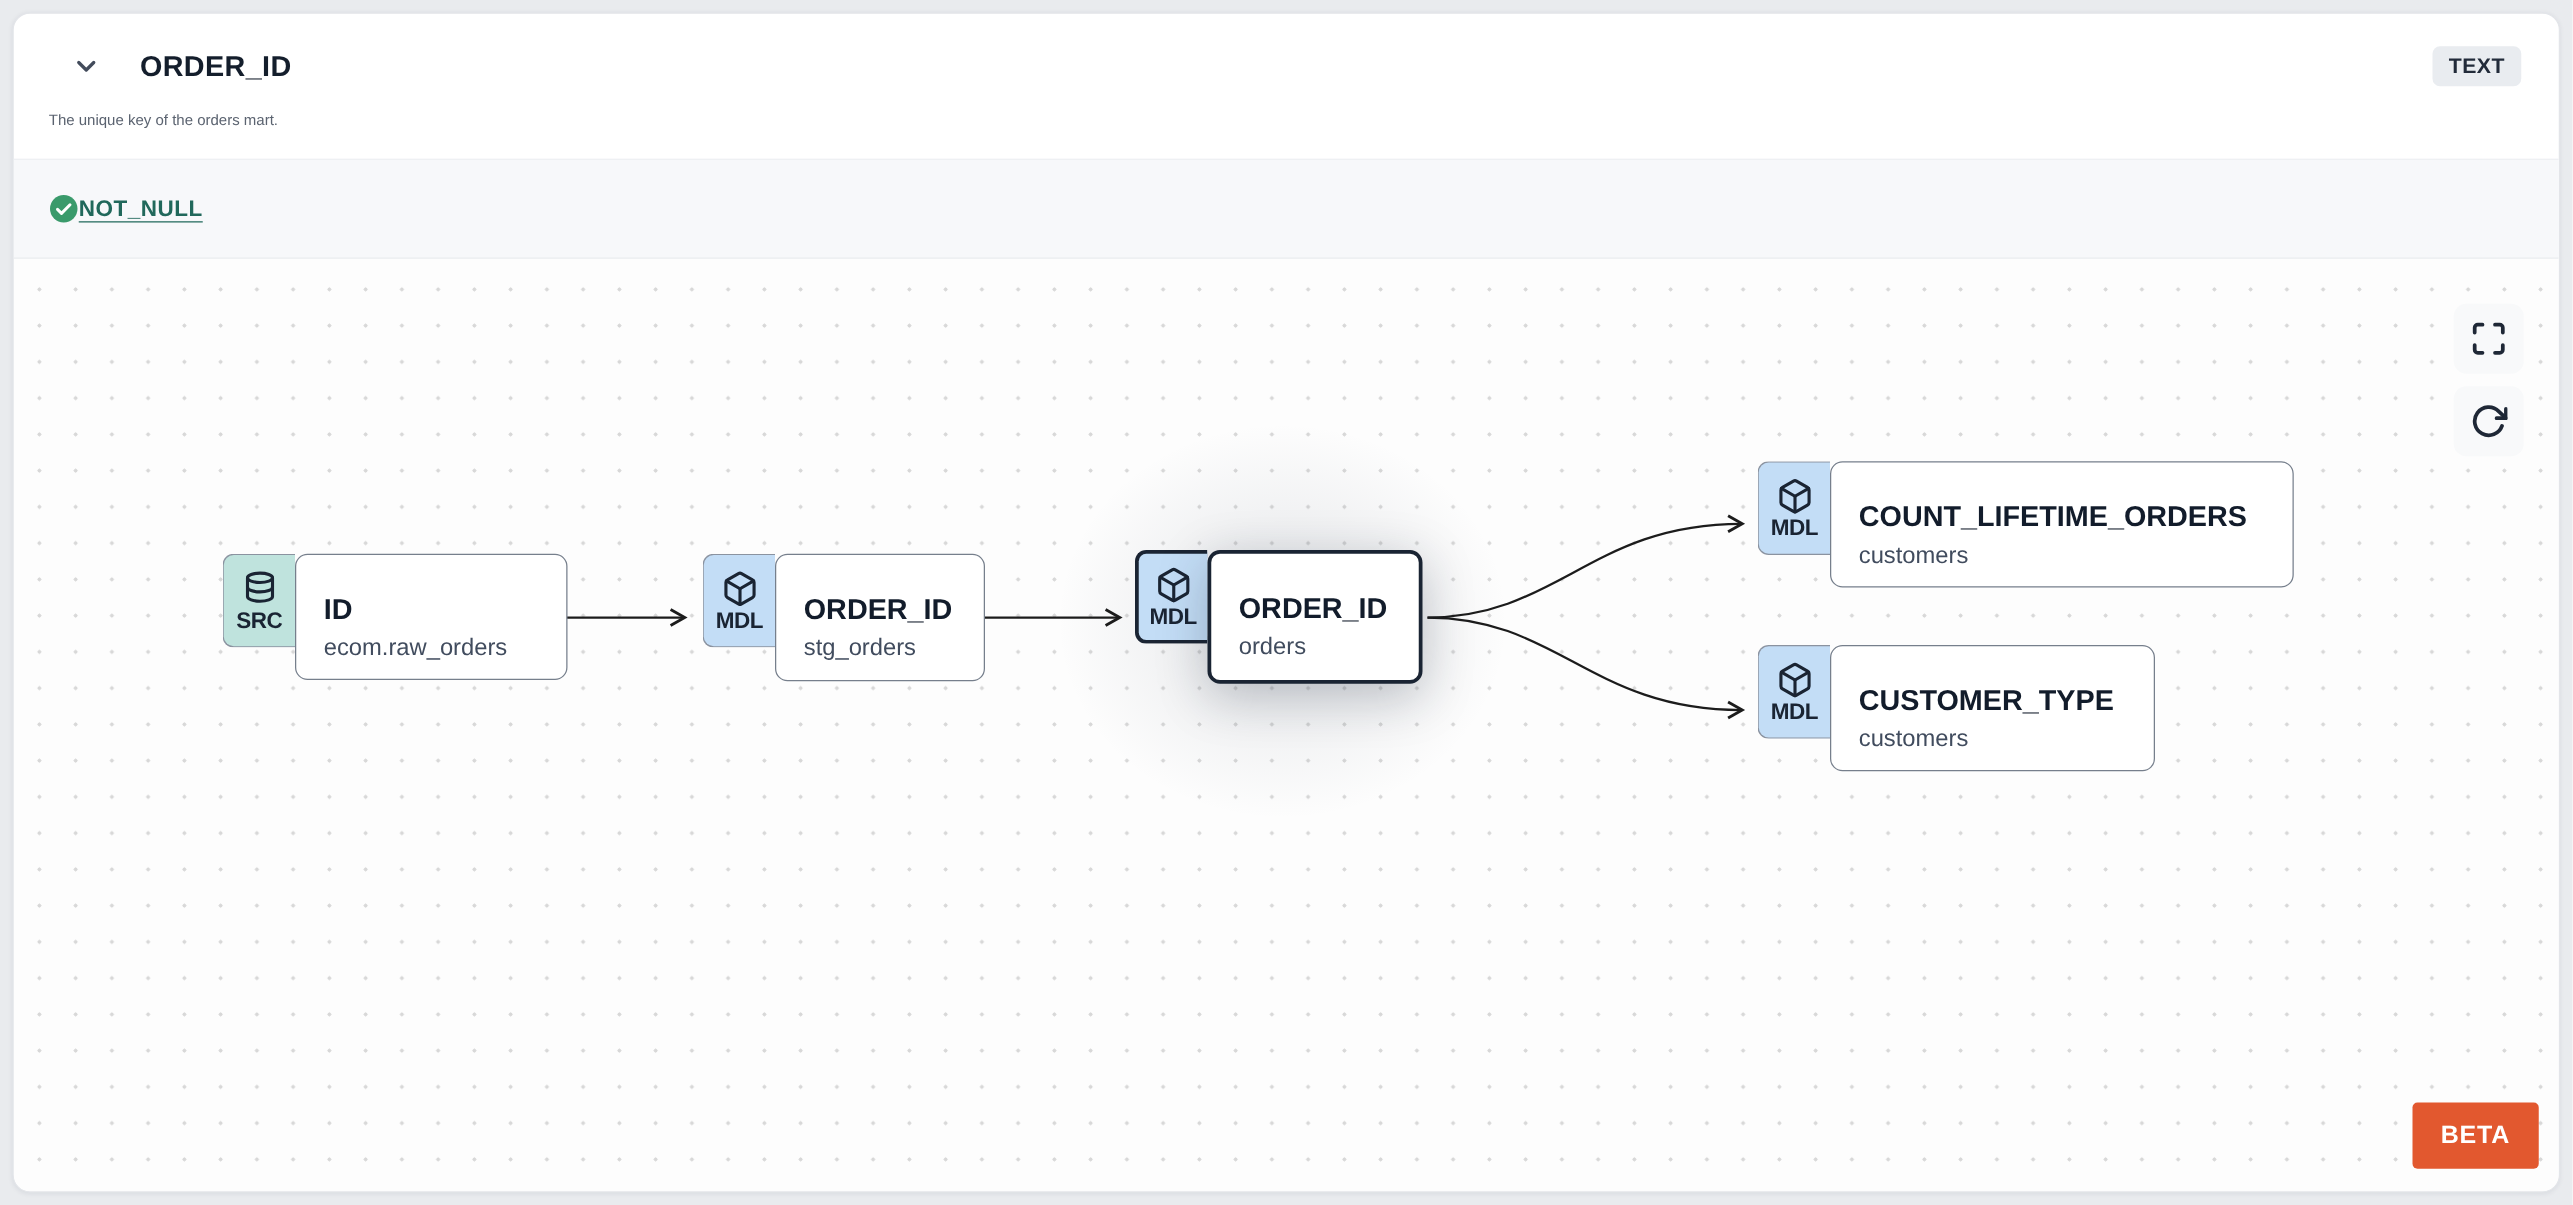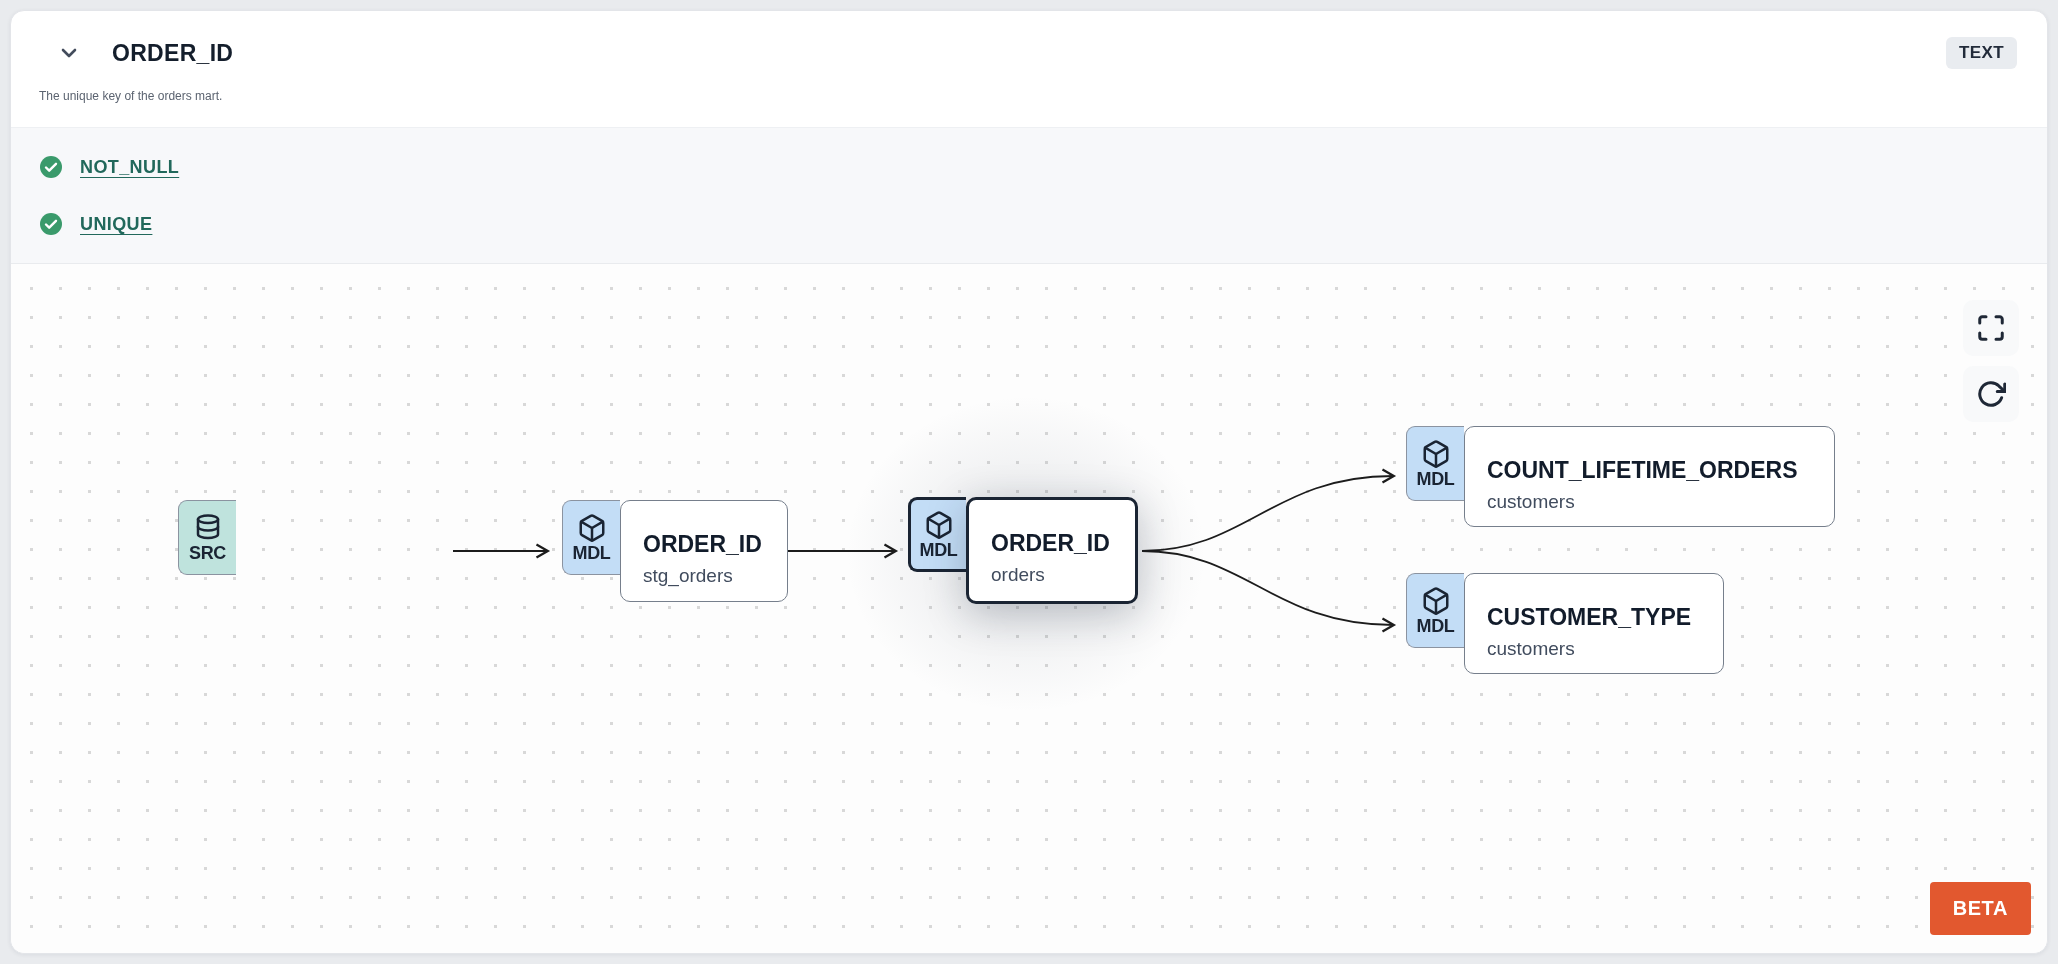--- a/index.html
+++ b/index.html
@@ -46,21 +46,21 @@
     font-size:12px;color:#5b6370;
   }
   
   .tests{
     background:#f7f8fa;
     border-top:1px solid #eef0f3;
     border-bottom:1px solid #e9ebee;
     padding:27px 28px;
     display:flex;flex-direction:column;gap:33px;
   }
-  .test-row{display:flex;align-items:center;gap:17px;}
+  .test-row{display:flex;align-items:center;}
   .test-check{width:24px;height:24px;display:block;}
   .test-link{
     font-size:18px;font-weight:700;letter-spacing:.4px;
     color:#21685b;text-decoration:underline;
     text-underline-offset:4px;cursor:pointer;
   }
   
   .canvas{
     flex:1;position:relative;overflow:hidden;
     background-color:#fdfdfd;
@@ -145,27 +145,20 @@
 
   <div class="descr">The unique key of the orders mart.</div>
 
   <div class="tests">
     <div class="test-row">
       <svg class="test-check" viewBox="0 0 24 24">
         <circle cx="12" cy="12" r="11" fill="#3a9a6b"></circle>
         <path d="M7 12.5l3.2 3.2L17 8.8" fill="none" stroke="#ffffff" stroke-width="2.4" stroke-linecap="round" stroke-linejoin="round"></path>
       </svg>
       <a class="test-link">NOT_NULL</a>
-    </div>
-    <div class="test-row">
-      <svg class="test-check" viewBox="0 0 24 24">
-        <circle cx="12" cy="12" r="11" fill="#3a9a6b"></circle>
-        <path d="M7 12.5l3.2 3.2L17 8.8" fill="none" stroke="#ffffff" stroke-width="2.4" stroke-linecap="round" stroke-linejoin="round"></path>
-      </svg>
-      <a class="test-link">UNIQUE</a>
     </div>
   </div>
 
   <div class="canvas">
 
     <div class="glow"></div>
 
     <svg class="edges" width="2038" height="690" viewBox="0 0 2038 690">
       <defs>
         <marker id="arrow" viewBox="0 0 10 10" refX="7.5" refY="5" markerWidth="9" markerHeight="9" orient="auto-start-reverse">
@@ -180,20 +173,24 @@
 
     <div class="node" id="node-src">
       <div class="nbadge src">
         <svg viewBox="0 0 24 24" fill="none" stroke="#1a2433" stroke-width="2" stroke-linecap="round" stroke-linejoin="round">
           <ellipse cx="12" cy="5" rx="8" ry="3"></ellipse>
           <path d="M4 5v6c0 1.66 3.58 3 8 3s8-1.34 8-3V5"></path>
           <path d="M4 11v6c0 1.66 3.58 3 8 3s8-1.34 8-3v-6"></path>
         </svg>
         <span class="kind">SRC</span>
       </div>
+      <div class="ncard">
+        <div class="ntitle">ID</div>
+        <div class="nsub">ecom.raw_orders</div>
+      </div>
     </div>
 
     <div class="node" id="node-stg">
       <div class="nbadge mdl">
         <svg viewBox="0 0 24 24" fill="none" stroke="#1a2433" stroke-width="2" stroke-linecap="round" stroke-linejoin="round">
           <path d="M21 16V8a2 2 0 0 0-1-1.73l-7-4a2 2 0 0 0-2 0l-7 4A2 2 0 0 0 3 8v8a2 2 0 0 0 1 1.73l7 4a2 2 0 0 0 2 0l7-4A2 2 0 0 0 21 16z"></path>
           <polyline points="3.27 6.96 12 12.01 20.73 6.96"></polyline>
           <line x1="12" y1="22.08" x2="12" y2="12"></line>
         </svg>
         <span class="kind">MDL</span>

